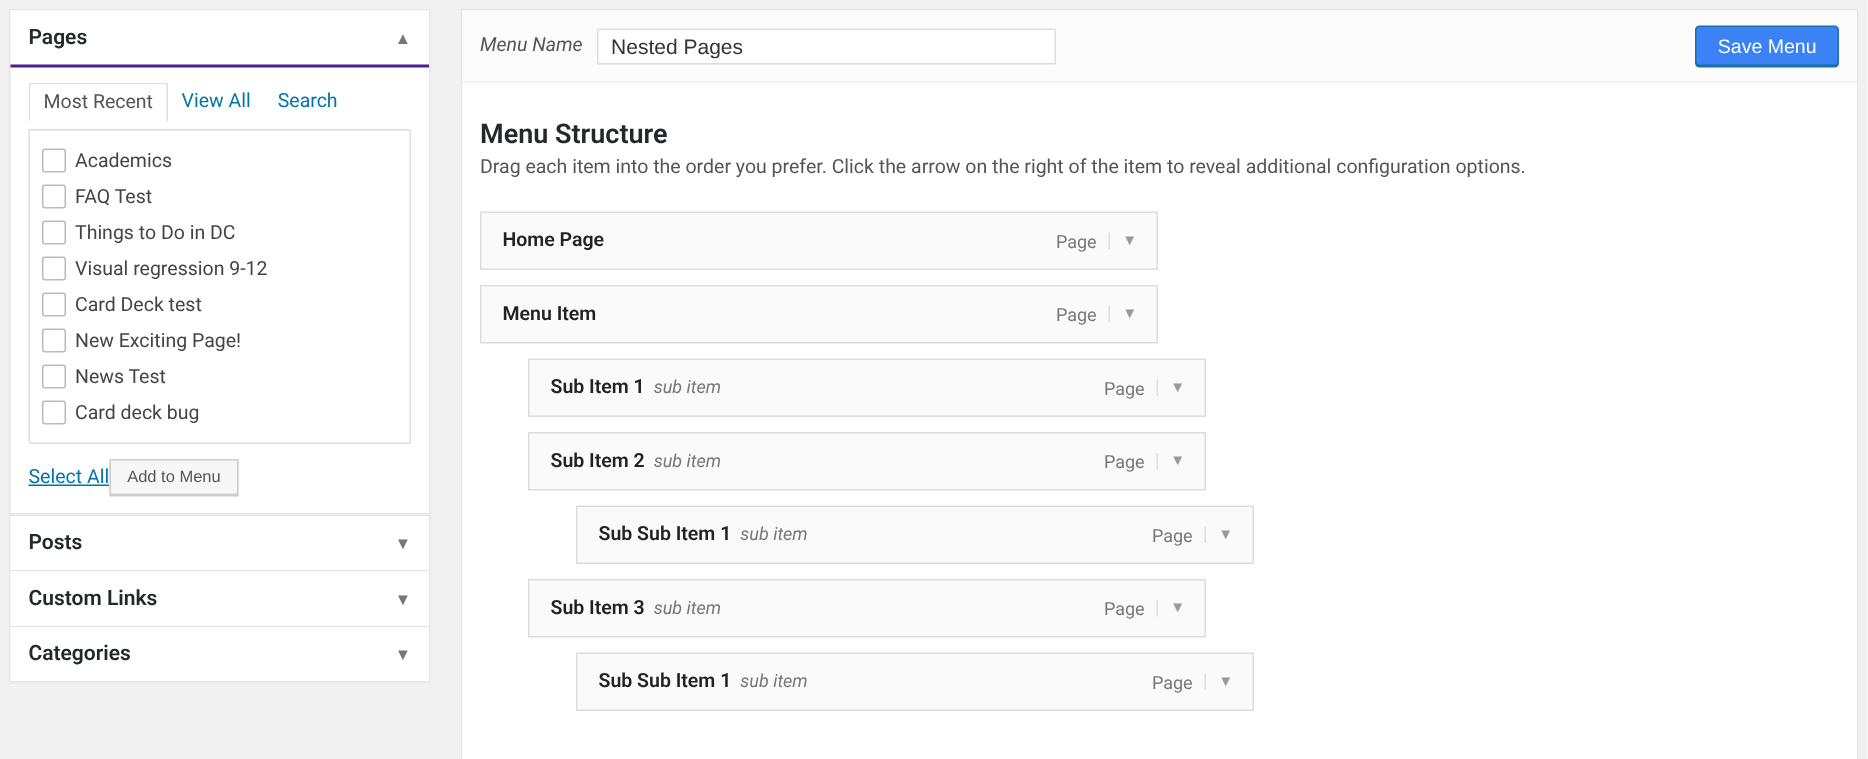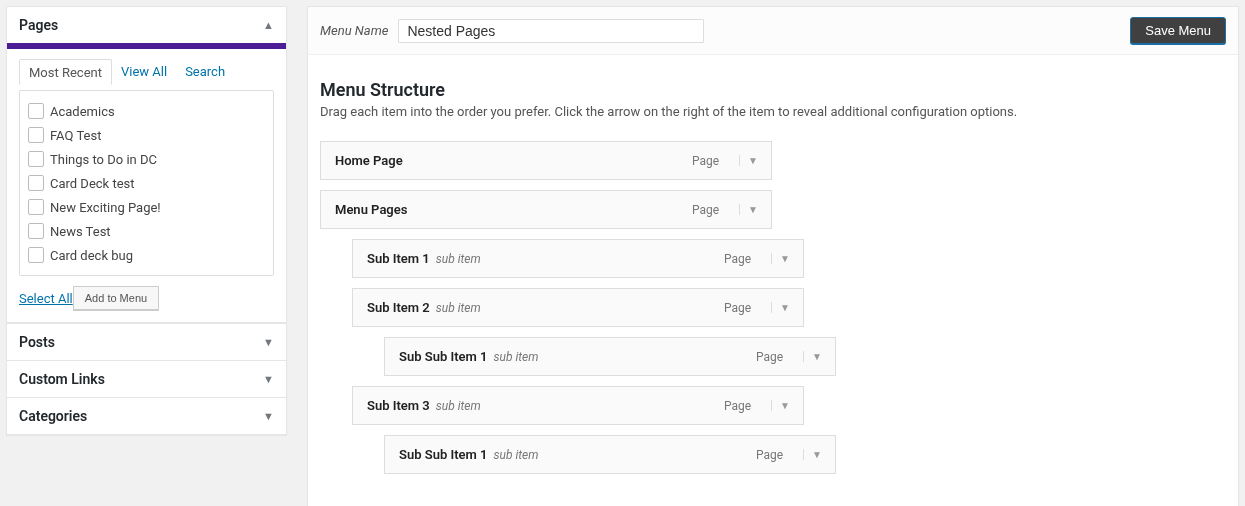--- a/index.html
+++ b/index.html
@@ -41,21 +41,21 @@
     font-weight: 600;
     font-size: 14px;
     color: #23282d;
   }
   .toggle-arrow {
     color: #72777c;
     font-size: 11px;
   }
   .metabox-body {
     padding: 0 12px 12px 12px;
-    border-top: 6px solid #4c1d95;
+    border-top: 2px solid #4c1d95;
   }
   .tabs {
     display: flex;
     gap: 0;
     margin: 10px 0 6px 0;
     font-size: 13px;
   }
   .tab {
     padding: 5px 9px 4px 9px;
     cursor: pointer;
@@ -142,21 +142,21 @@
   .menu-name-input {
     width: 306px;
     padding: 3px 8px;
     font-size: 14px;
     border: 1px solid #ddd;
     border-radius: 1px;
     color: #333;
     background: #fff;
   }
   .btn-primary {
-    background: #404040;
+    background: #3b82f6;
     border: 1px solid #1a6fa6;
     color: #fff;
     padding: 5px 14px;
     font-size: 13px;
     border-radius: 3px;
     cursor: pointer;
     box-shadow: 0 1px 0 #1a6fa6;
   }
   .menu-body {
     padding: 18px 12px 22px 12px;
@@ -196,21 +196,21 @@
     font-size: 13px;
   }
   .menu-item-row .left .sub {
     font-style: italic;
     color: #777;
     font-size: 12px;
   }
   .menu-item-row .right {
     display: flex;
     align-items: center;
-    gap: 16px;
+    gap: 4px;
     color: #777;
     font-size: 12px;
   }
   .menu-item-row .right .arrow-box {
     border-left: 1px solid #ddd;
     padding: 0 8px;
     color: #999;
     font-size: 10px;
     cursor: pointer;
   }
@@ -245,20 +245,24 @@
               <input type="checkbox" style="">
               <span>Academics</span>
             </label>
             <label class="page-item">
               <input type="checkbox" style="">
               <span>FAQ Test</span>
             </label>
             <label class="page-item">
               <input type="checkbox" style="">
               <span>Things to Do in DC</span>
+            </label>
+            <label class="page-item">
+              <input type="checkbox" style="">
+              <span>Visual regression 9-12</span>
             </label>
             <label class="page-item">
               <input type="checkbox" style="">
               <span>Card Deck test</span>
             </label>
             <label class="page-item">
               <input type="checkbox" style="">
               <span>New Exciting Page!</span>
             </label>
             <label class="page-item">
@@ -319,21 +323,21 @@
             <div class="left">
               <span class="title">Home Page</span>
             </div>
             <div class="right">
               <span class="type">Page</span>
               <span class="arrow-box">▼</span>
             </div>
           </li>
           <li class="menu-item-row">
             <div class="left">
-              <span class="title">Menu Pages</span>
+              <span class="title">Menu Item</span>
             </div>
             <div class="right">
               <span class="type">Page</span>
               <span class="arrow-box">▼</span>
             </div>
           </li>
           <li class="menu-item-row indent-1">
             <div class="left">
               <span class="title">Sub Item 1</span>
               <span class="sub">sub item</span>

